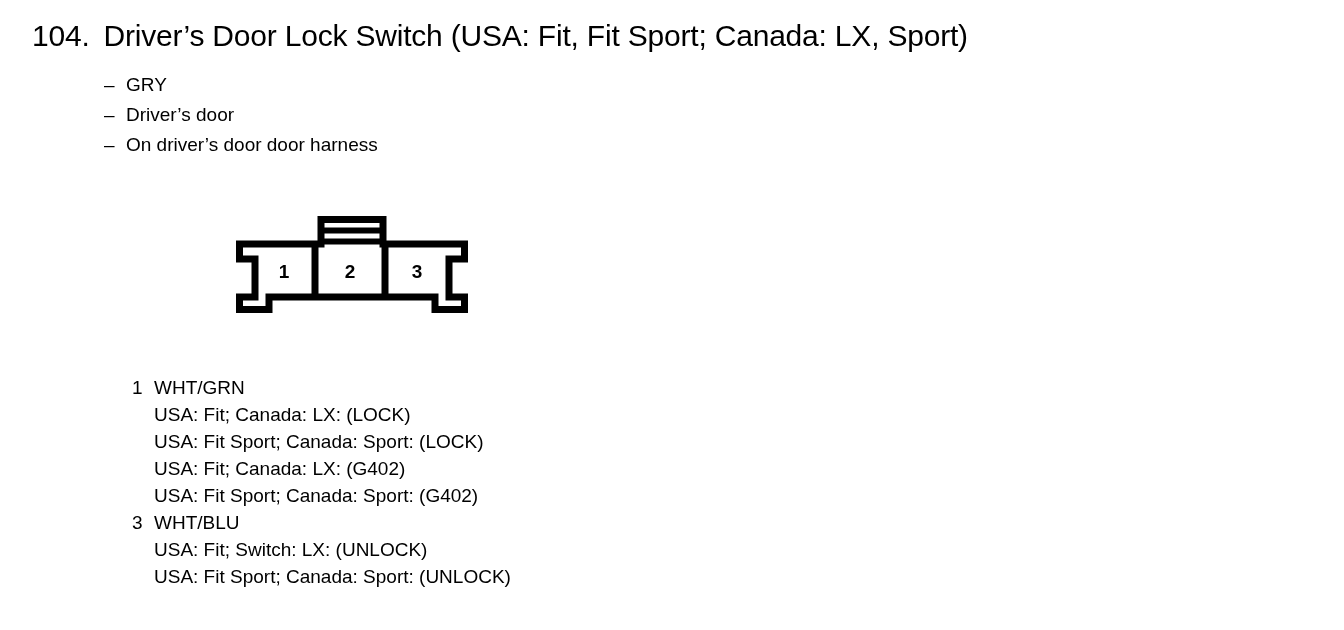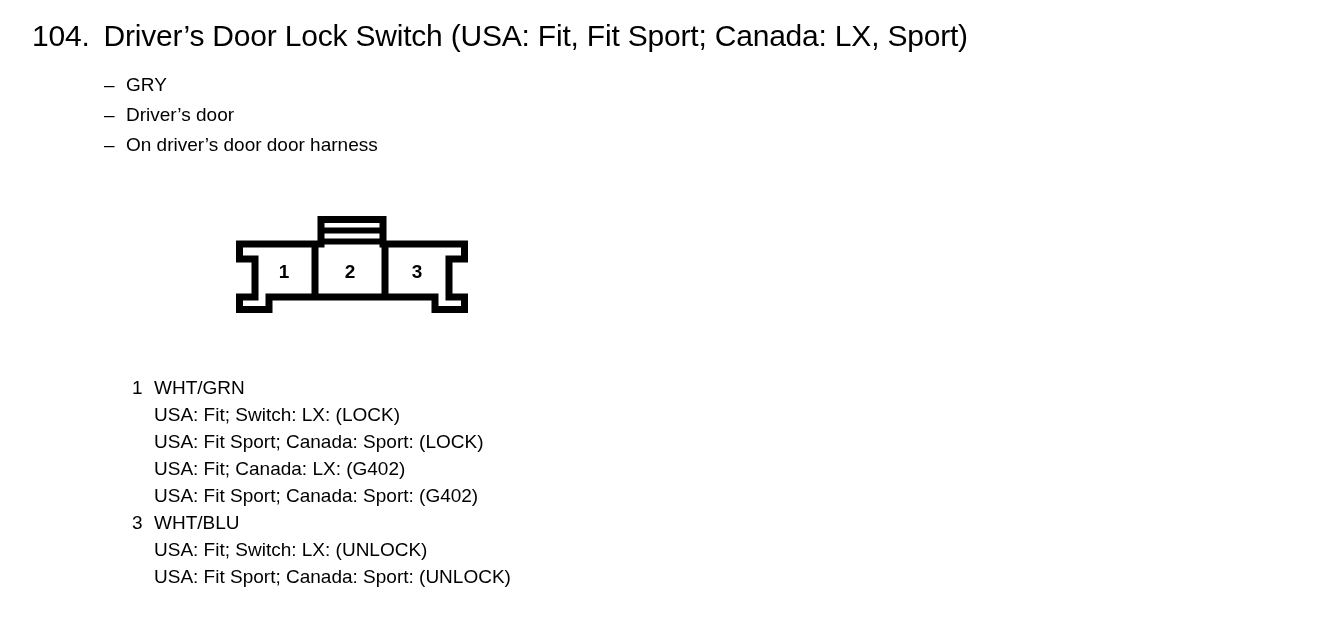--- a/index.html
+++ b/index.html
@@ -144,21 +144,21 @@
     <text class="pin-num" x="181" y="62">3</text>
   </svg>
 </div>
 
 <div class="pin-list">
 
   <div class="pin-entry">
     <div class="pin-head">
       <span class="idx">1</span><span>WHT/GRN</span>
     </div>
-    <div class="pin-detail">USA: Fit; Switch: LX: (LOCK)</div>
+    <div class="pin-detail">USA: Fit; Canada: LX: (LOCK)</div>
     <div class="pin-detail">USA: Fit Sport; Canada: Sport: (LOCK)</div>
   </div>
 
   <div class="pin-entry">
     <div class="pin-detail">USA: Fit; Canada: LX: (G402)</div>
     <div class="pin-detail">USA: Fit Sport; Canada: Sport: (G402)</div>
   </div>
 
   <div class="pin-entry">
     <div class="pin-head">

